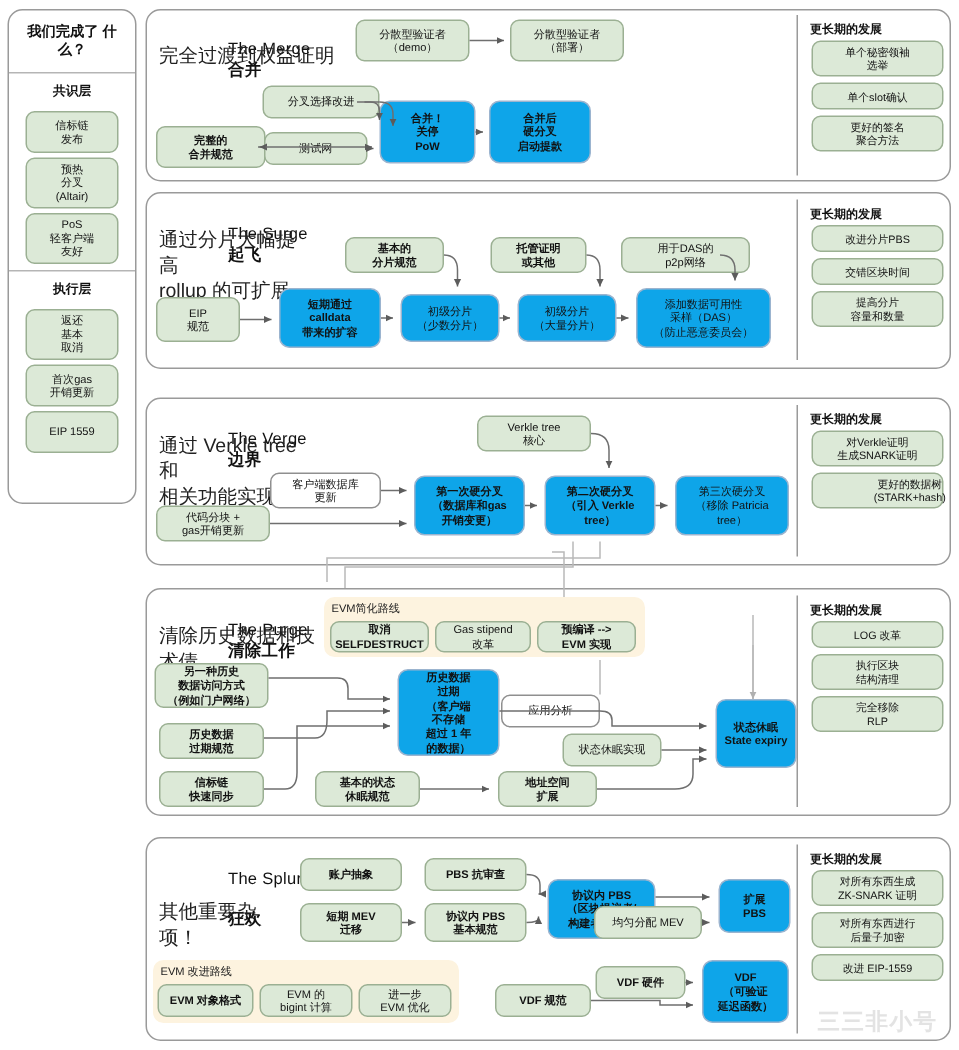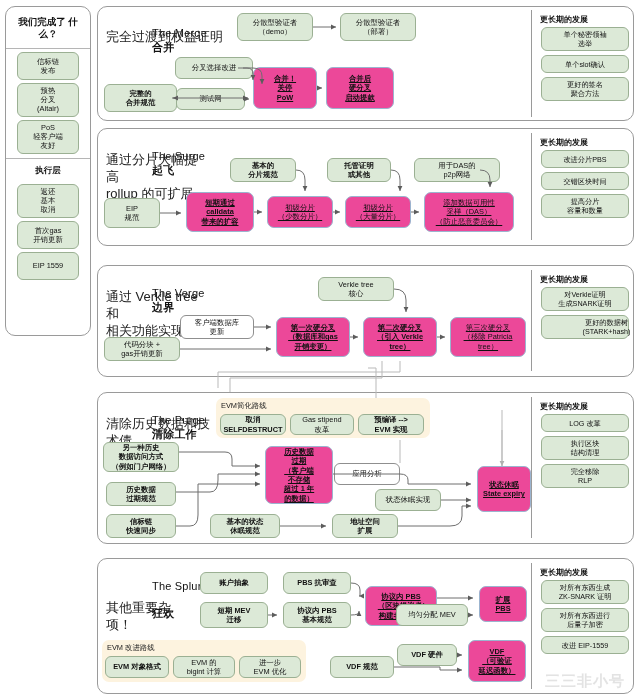--- a/index.html
+++ b/index.html
@@ -56,21 +56,21 @@
     display: flex;
     align-items: center;
     justify-content: center;
     text-align: center;
     font-size: 7.4px;
     line-height: 1.28;
     padding: 1px 2px;
     white-space: pre-line;
   }
   .green { background: #dce9d7; border-color: #9bb093; }
-  .blue  { background: #ec4899; border-color: #9bb4cf; border-radius: 7px; text-decoration: underline; }
+  .blue  { background: #0ea5e9; border-color: #9bb4cf; border-radius: 7px; }
   .white { background: #ffffff; border-color: #8f8f8f; }
   .bold { font-weight: bold; }
 
   .sb-node {
     position: relative;
     margin: 3px auto;
     width: 60px;
     min-height: 26px;
     background: #dce9d7;
     border: 1px solid #9bb093;
@@ -158,20 +158,21 @@
 </style>
 </head>
 <body>
 
 <div id="stage">
 
   <div class="sidebar">
     <div class="sb-title">我们完成了
 什么？</div>
 
+    <div class="sb-sect-label">共识层</div>
     <div class="sb-node" style="height:26px">信标链
 发布</div>
     <div class="sb-node" style="height:32px">预热
 分叉
 (Altair)</div>
     <div class="sb-node" style="height:32px">PoS
 轻客户端
 友好</div>
 
     <div class="sb-divider"></div>

